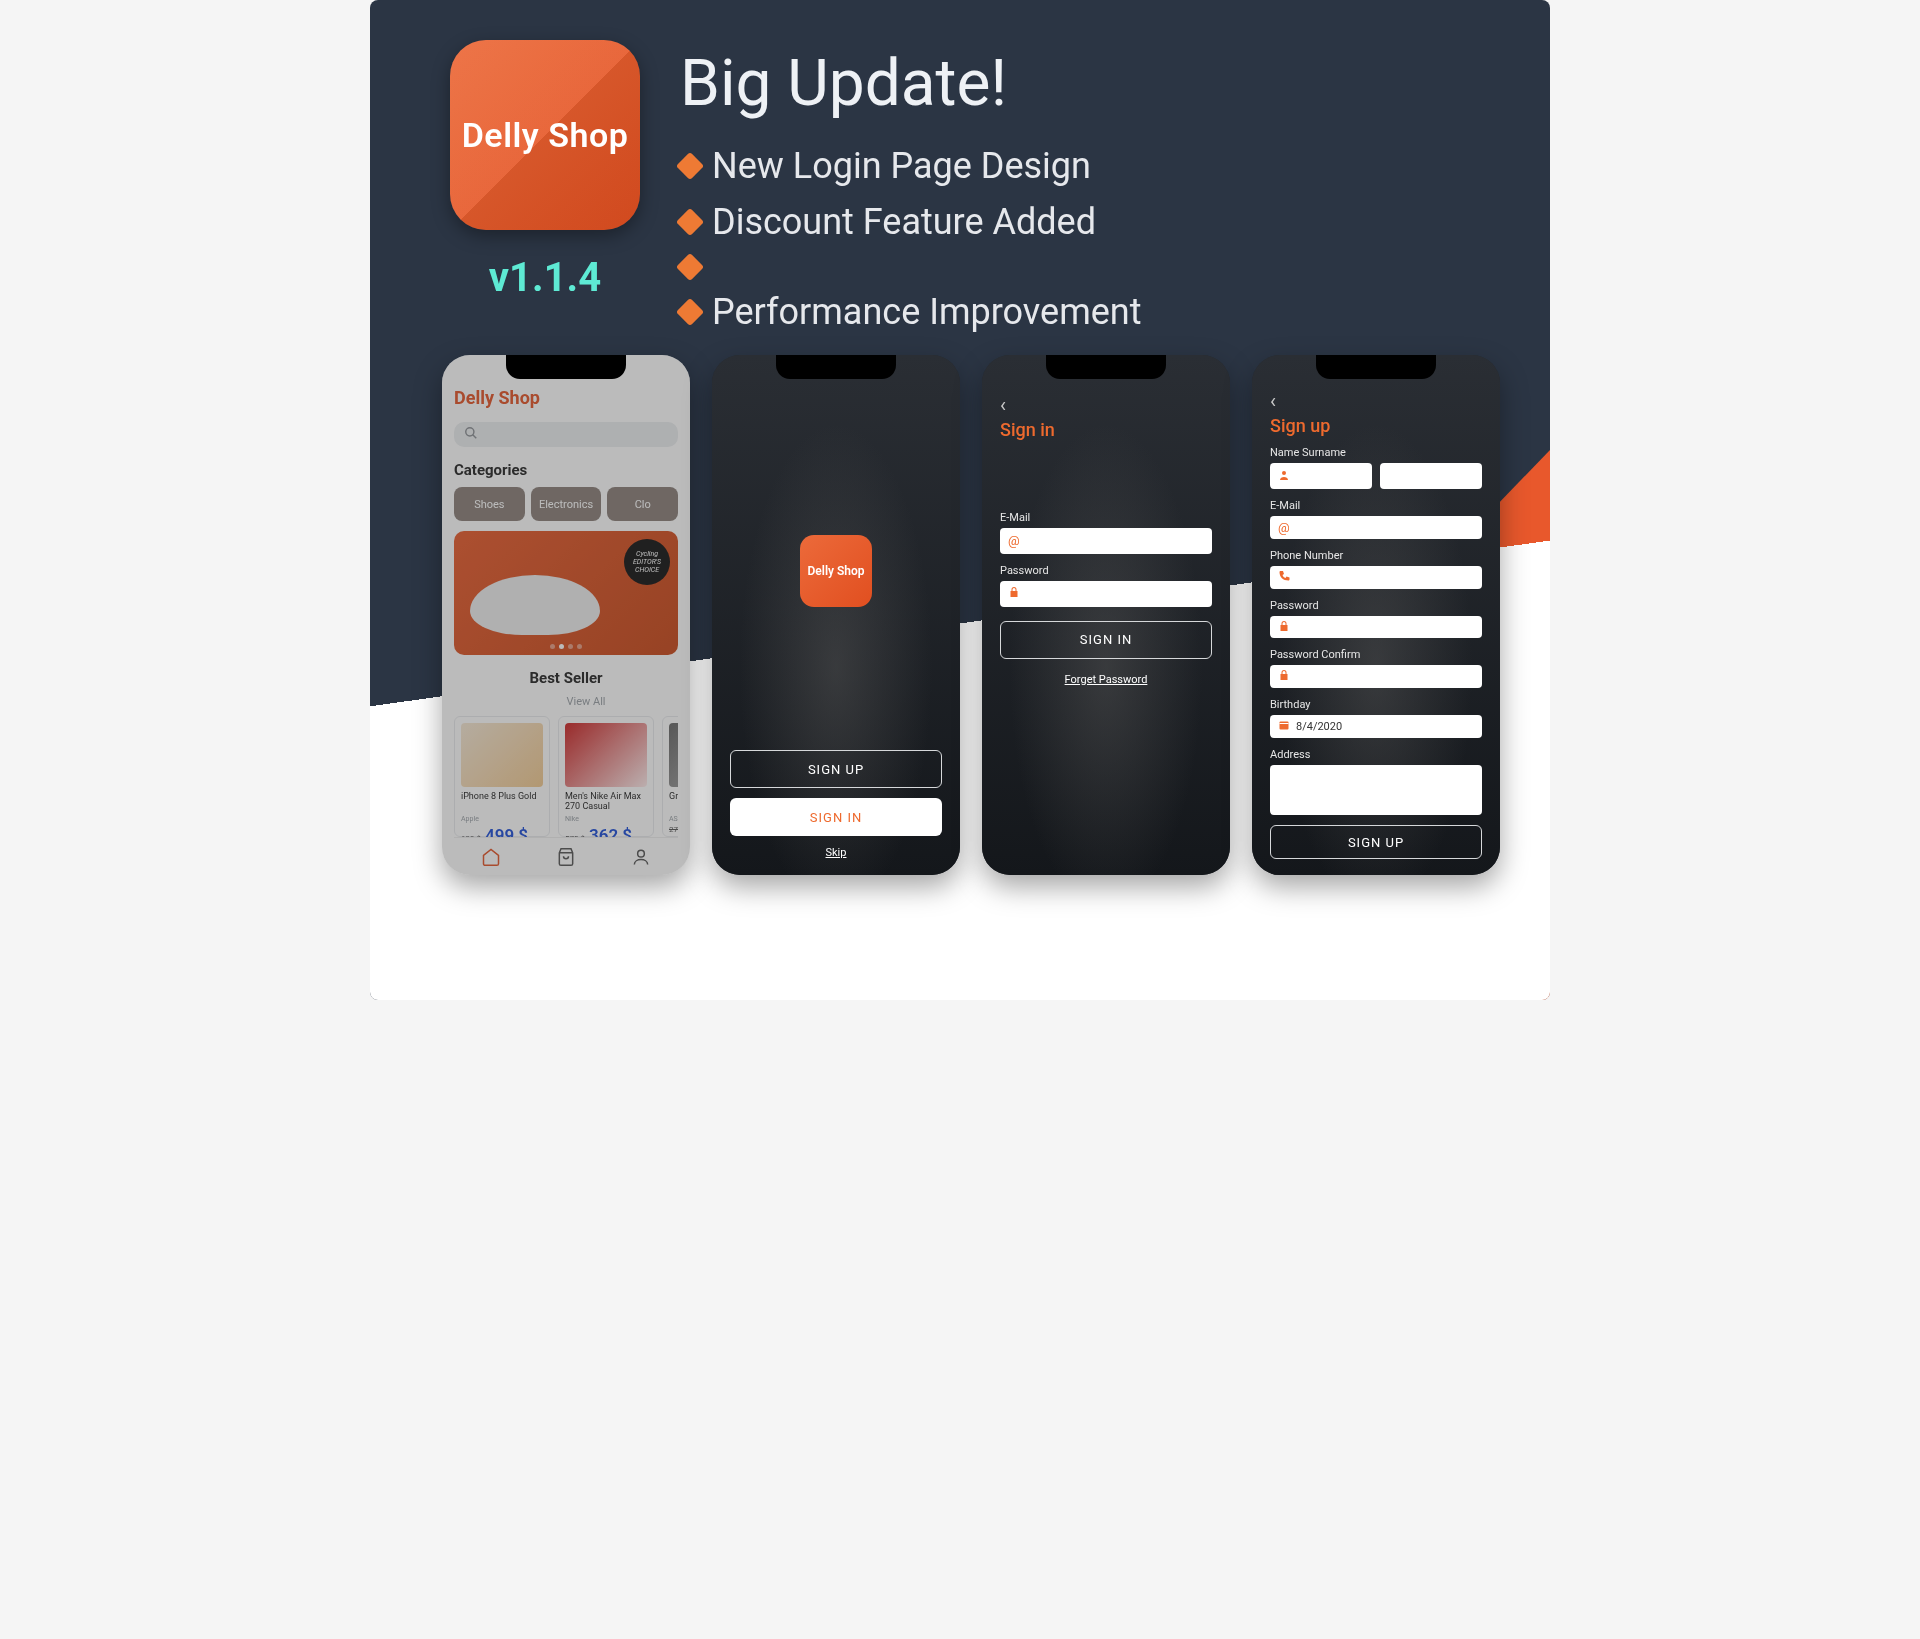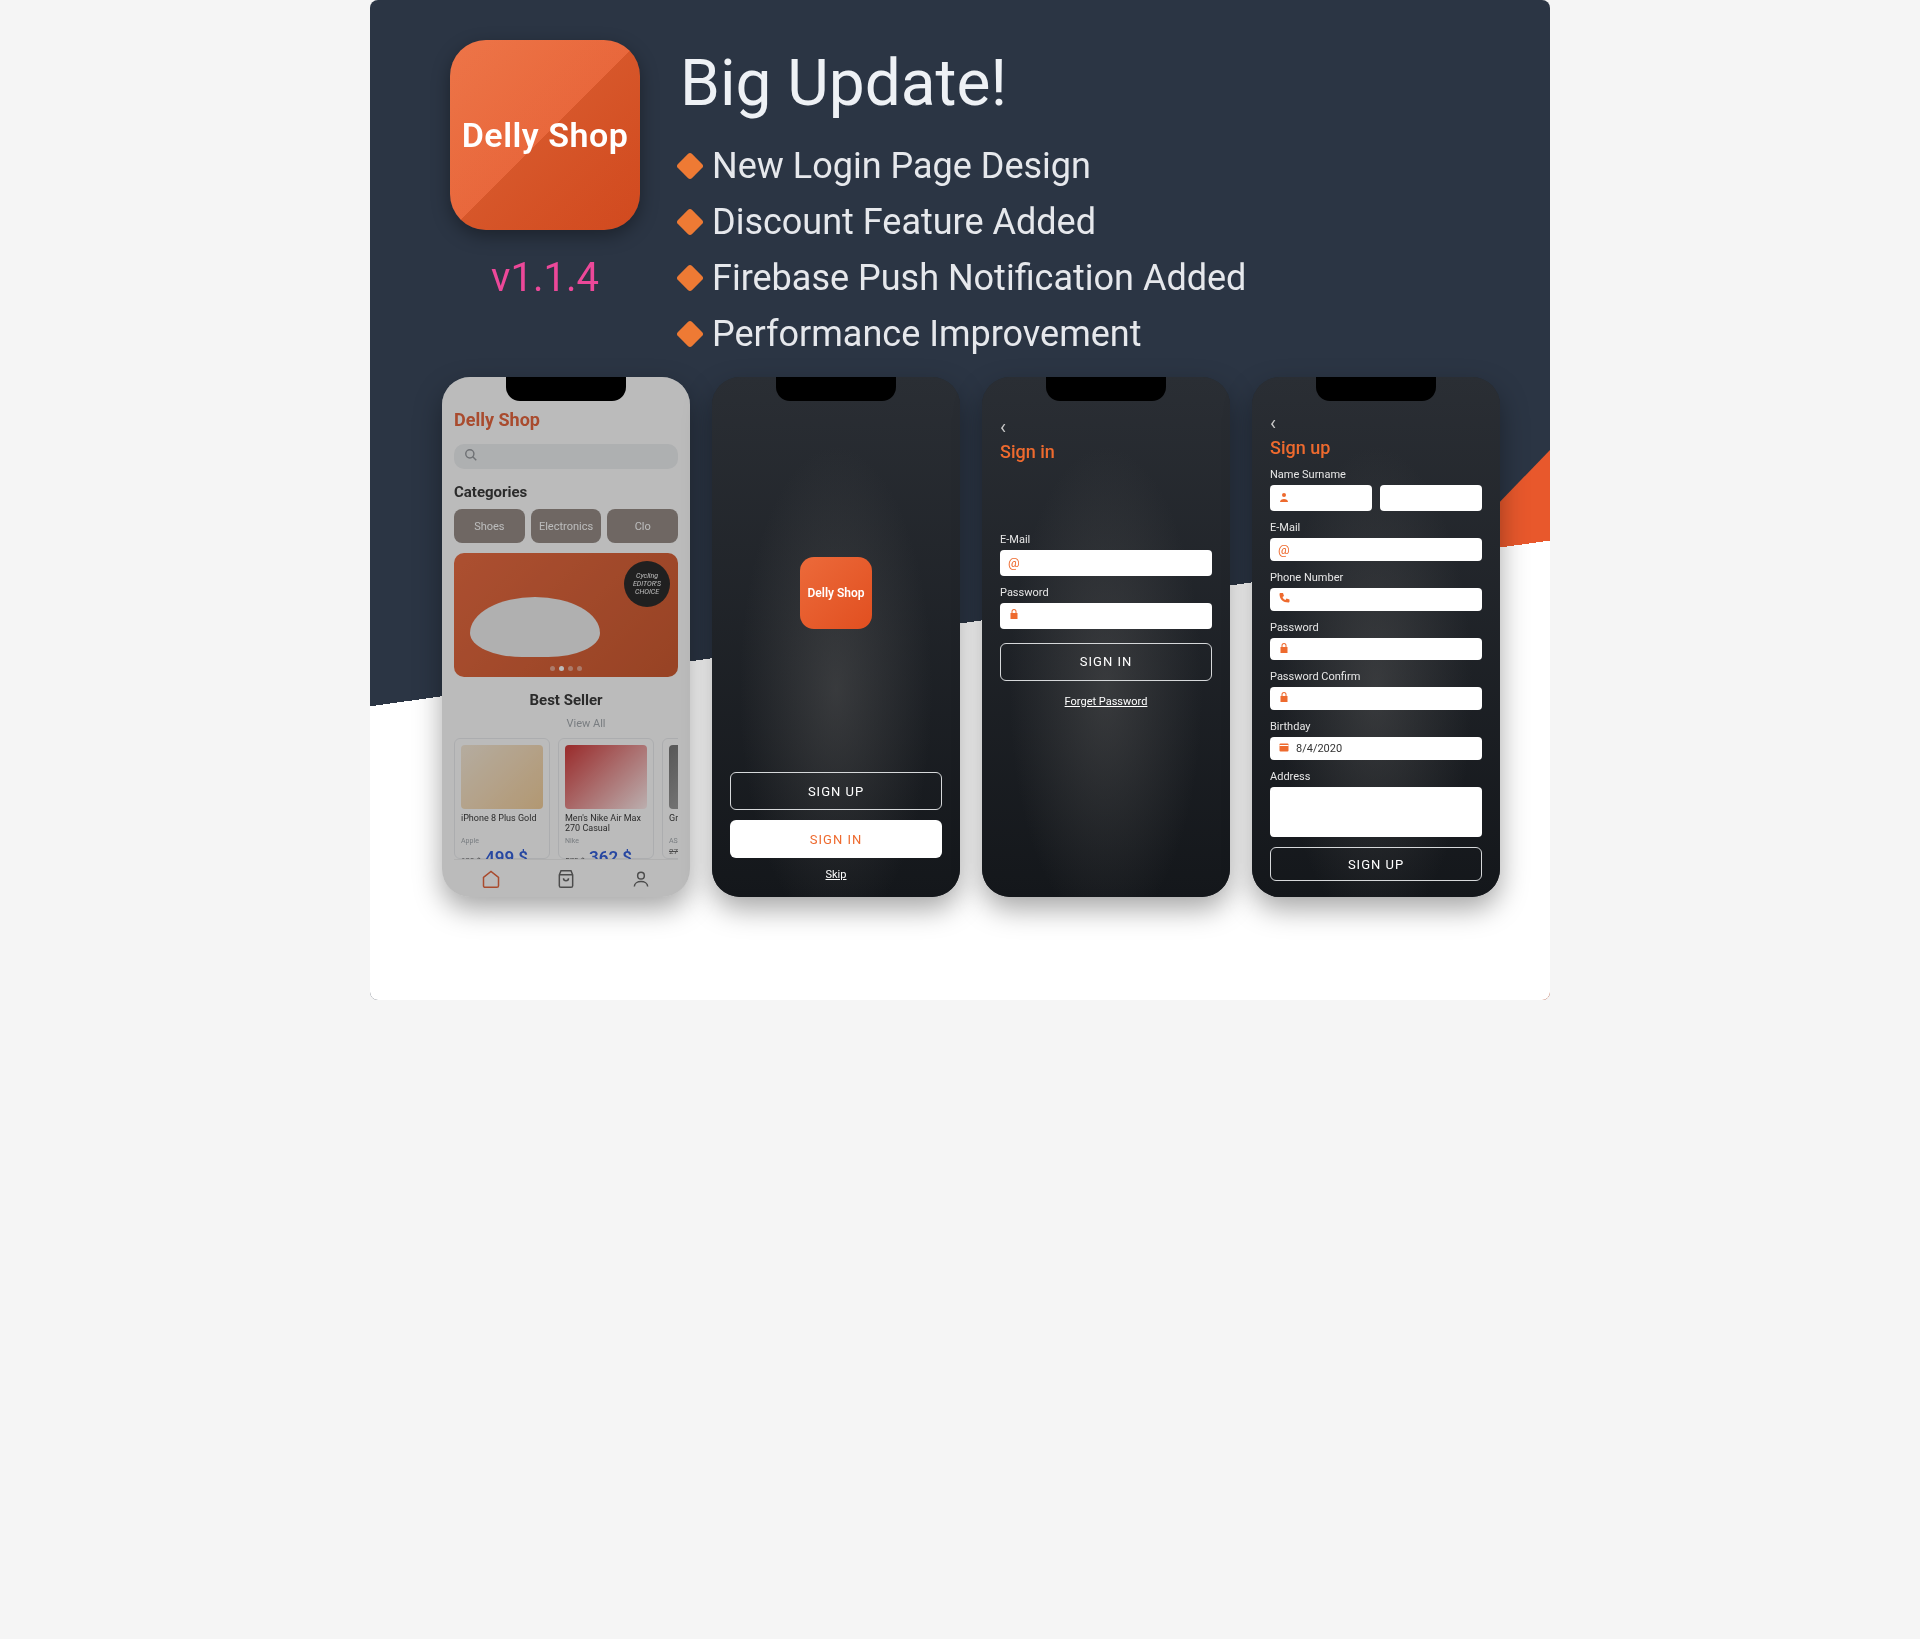--- a/index.html
+++ b/index.html
@@ -73,23 +73,23 @@
   background: linear-gradient(135deg, rgba(255,255,255,.07) 0%, rgba(255,255,255,.07) 50%, rgba(0,0,0,.07) 50%);
 }
 .app-icon-text {
   color: #fff;
   font-size: 34px;
   font-weight: 600;
   letter-spacing: .5px;
   z-index: 1;
 }
 .version {
-  color: #ec4899;
+  color: #5eead4;
   font-size: 40px;
-  font-weight: 400;
+  font-weight: 700;
   margin-top: 24px;
 }
 .headline-col { flex: 1; }
 .headline {
   color: #eef1f5;
   font-size: 64px;
   font-weight: 400;
   margin-bottom: 24px;
   margin-top: 6px;
 }
@@ -292,21 +292,20 @@
         <li class="feature-item">
             <span class="bullet"></span>
             <span>New Login Page Design</span>
           </li>
         <li class="feature-item">
             <span class="bullet"></span>
             <span>Discount Feature Added</span>
           </li>
         <li class="feature-item">
             <span class="bullet"></span>
-            <span>Firebase Push Notification Added</span>
           </li>
         <li class="feature-item">
             <span class="bullet"></span>
             <span>Performance Improvement</span>
           </li>
       </ul>
     </div>
   </div>
 
   <div class="phones-row">

